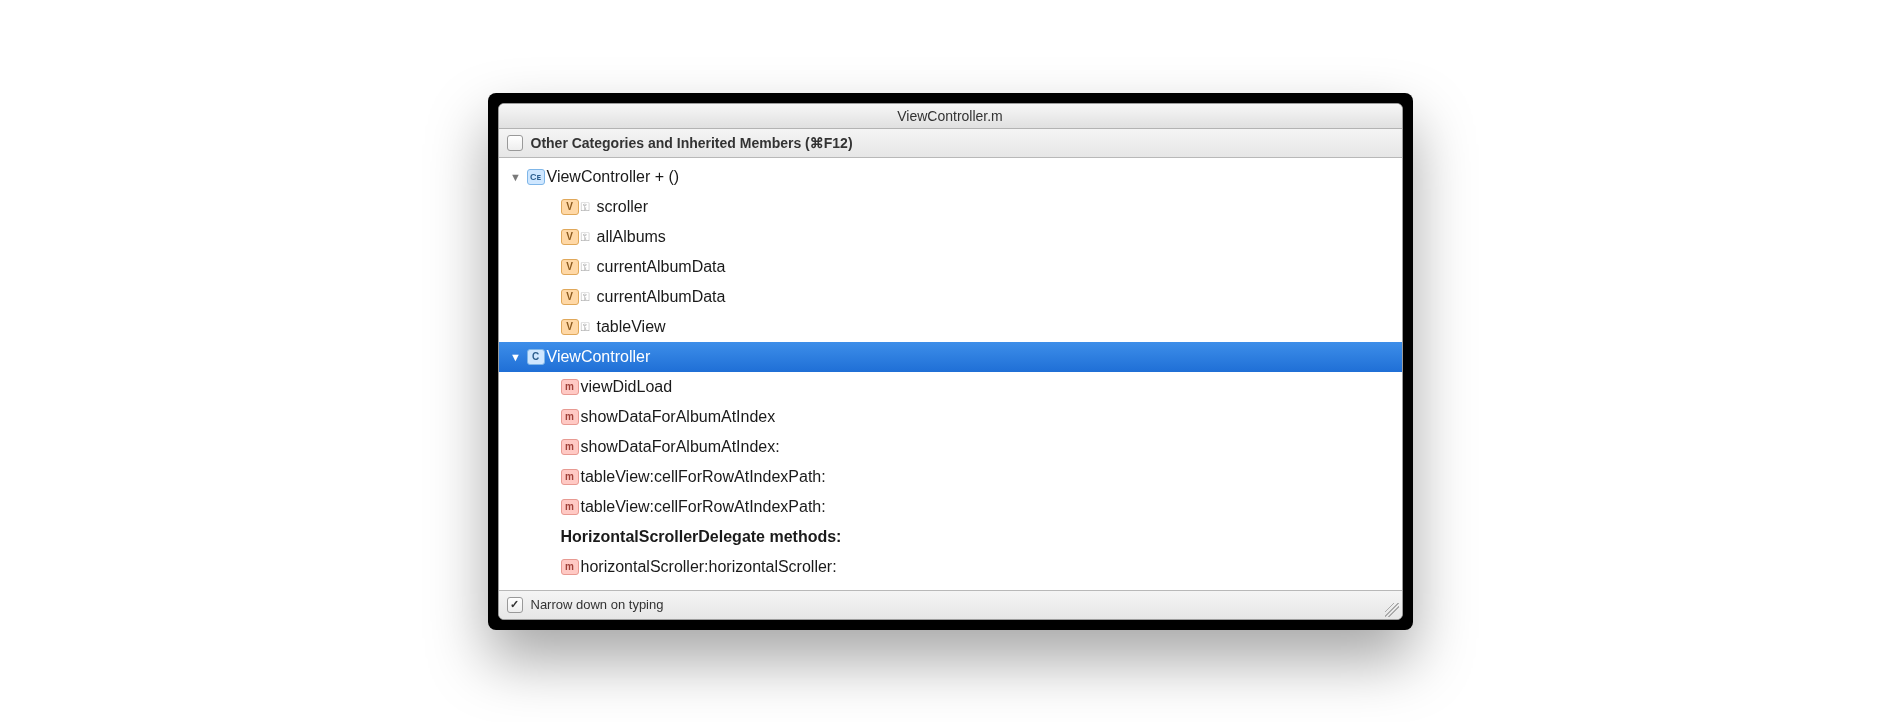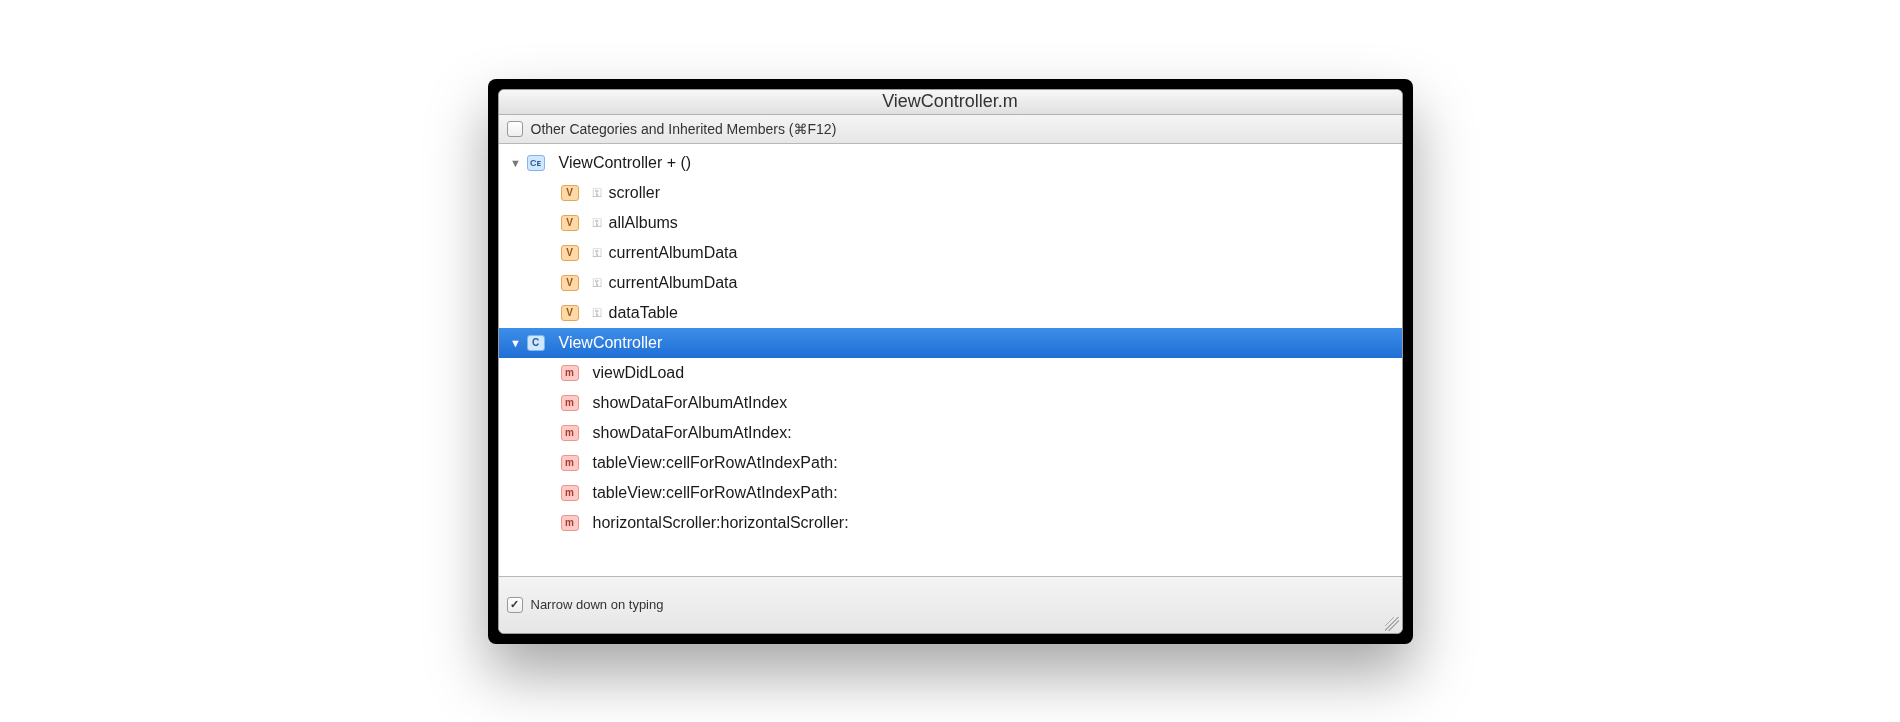--- a/index.html
+++ b/index.html
@@ -26,33 +26,34 @@
     border-radius: 6px;
     overflow: hidden;
   }
   .titlebar {
     height: 24px;
     background: linear-gradient(to bottom, #f7f7f7 0%, #e0e0e0 100%);
     border-bottom: 1px solid #b3b3b3;
     display: flex;
     align-items: center;
     justify-content: center;
-    font-size: 18px;
+    font-size: 14px;
     color: #333;
     position: relative;
   }
   .toolbar {
     height: 28px;
     background: linear-gradient(to bottom, #f4f4f4 0%, #e6e6e6 100%);
     border-bottom: 1px solid #b8b8b8;
     display: flex;
     align-items: center;
     padding: 0 8px;
     font-size: 14px;
     color: #333;
+    font-weight: bold;
   }
   .checkbox {
     width: 14px;
     height: 14px;
     border: 1px solid #999;
     border-radius: 3px;
     background: linear-gradient(to bottom, #fff, #eee);
     margin-right: 8px;
     display: inline-flex;
     align-items: center;
@@ -95,21 +96,21 @@
   .icon-badge {
     display: inline-flex;
     align-items: center;
     justify-content: center;
     width: 18px;
     height: 16px;
     border-radius: 3px;
     font-size: 10px;
     font-weight: bold;
     font-family: Arial, sans-serif;
-    margin-right: 14px;
+    margin-right: 2px;
     box-sizing: border-box;
   }
   .icon-c {
     background: #cfe7ff;
     border: 1px solid #7fb6e8;
     color: #2d5f8f;
   }
   .icon-ce {
     background: #cfe7ff;
     border: 1px solid #7fb6e8;
@@ -135,21 +136,21 @@
     margin-right: 4px;
   }
   .indent-1 { padding-left: 62px; }
   .label-bold { font-weight: bold; }
   .footer {
     height: 24px;
     background: linear-gradient(to bottom, #f4f4f4 0%, #e6e6e6 100%);
     border-top: 1px solid #b8b8b8;
     display: flex;
     align-items: center;
-    padding: 16px 8px;
+    padding: 2px 8px;
     font-size: 13px;
     color: #333;
     position: relative;
   }
   .resize-grip {
     position: absolute;
     right: 3px;
     bottom: 2px;
     width: 14px;
     height: 14px;
@@ -194,21 +195,21 @@
           <span class="">currentAlbumData</span>
         </div>
         <div class="row indent-1">
           <span class="icon-badge icon-v">V</span>
           <span class="key-icon">⚿</span>
           <span class="">currentAlbumData</span>
         </div>
         <div class="row indent-1">
           <span class="icon-badge icon-v">V</span>
           <span class="key-icon">⚿</span>
-          <span class="">dataTable</span>
+          <span class="">tableView</span>
         </div>
         <div class="row selected">
           <span class="disclosure">▼</span>
           <span class="icon-badge icon-c">C</span>
           <span>ViewController</span>
         </div>
         <div class="row indent-1">
           <span class="icon-badge icon-m">m</span>
           <span class="">viewDidLoad</span>
         </div>
@@ -220,20 +221,23 @@
           <span class="icon-badge icon-m">m</span>
           <span class="">showDataForAlbumAtIndex:</span>
         </div>
         <div class="row indent-1">
           <span class="icon-badge icon-m">m</span>
           <span class="">tableView:cellForRowAtIndexPath:</span>
         </div>
         <div class="row indent-1">
           <span class="icon-badge icon-m">m</span>
           <span class="">tableView:cellForRowAtIndexPath:</span>
+        </div>
+        <div class="row indent-1">
+          <span class="label-bold">HorizontalScrollerDelegate methods:</span>
         </div>
         <div class="row indent-1">
           <span class="icon-badge icon-m">m</span>
           <span class="">horizontalScroller:horizontalScroller:</span>
         </div>
       </div>
 
     <div class="footer">
       <span class="checkbox checked"></span>
       <span>Narrow down on typing</span>

